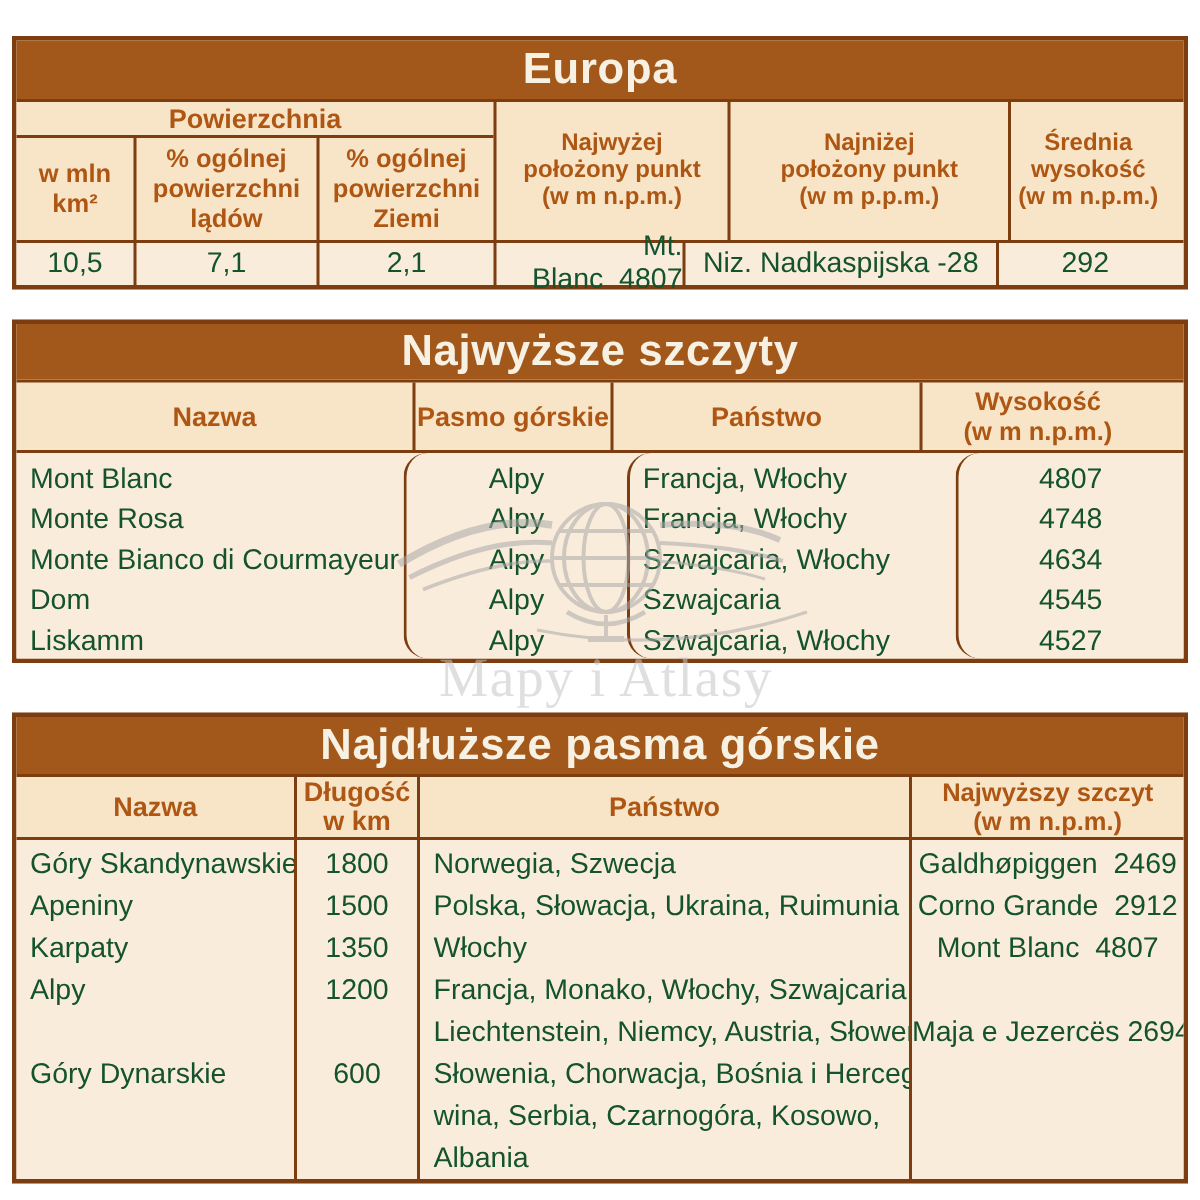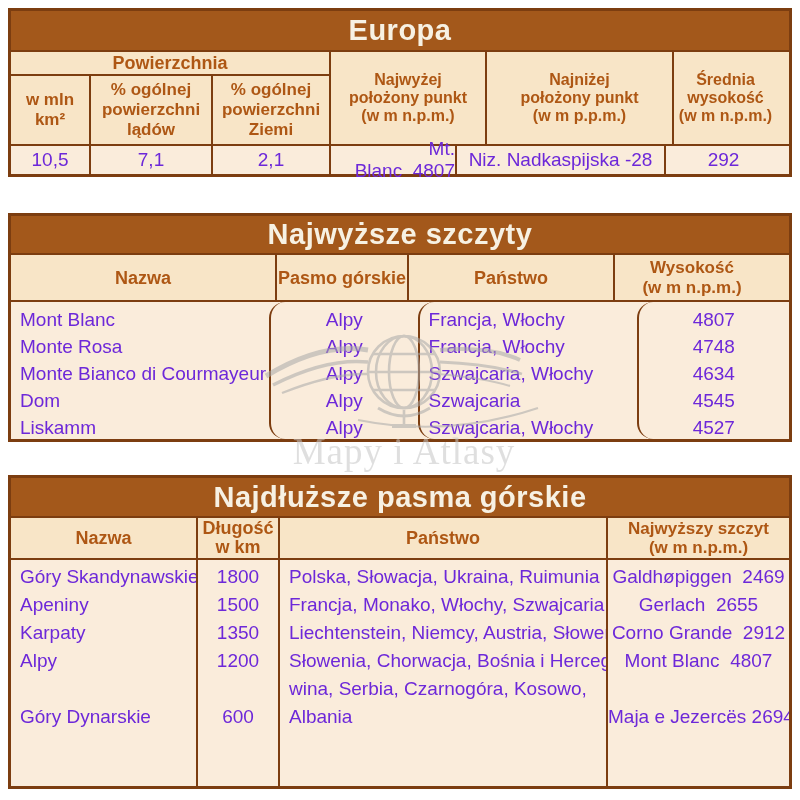--- a/index.html
+++ b/index.html
@@ -5,21 +5,21 @@
   html,body{margin:0;padding:0;background:#ffffff;width:800px;height:800px;overflow:hidden;
     font-family:"Liberation Sans", sans-serif;}
   .page{position:relative;width:800px;height:800px;background:#fff;}
   .tbl{position:absolute;left:8px;width:784px;border:3px solid #7c3d10;background:#faecdb;box-sizing:border-box;}
   .title{background:#a3581b;color:#f7f1e3;font-weight:bold;font-size:29px;text-align:center;
     display:flex;align-items:center;justify-content:center;letter-spacing:.5px;}
   .hdr{display:flex;border-top:2px solid #7c3d10;background:#f8e5c7;color:#ae5714;font-weight:bold;}
   .hcell{display:flex;align-items:center;justify-content:center;text-align:center;box-sizing:border-box;}
   .bl2{border-left:2px solid #7c3d10;}
   .pre{white-space:pre-line;}
-  .body-row{display:flex;border-top:2px solid #7c3d10;background:#faecdb;color:#6d28d9;}
+  .body-row{display:flex;border-top:2px solid #7c3d10;background:#faecdb;color:#14532d;}
   .bcol{box-sizing:border-box;}
   .line{overflow:hidden;white-space:nowrap;}
   .ctr{text-align:center;}
   .lft{text-align:left;}
   
   .t1-title{height:39px;}
   .t1-hdr{height:92px;}
   .t1-left{width:318px;display:flex;flex-direction:column;box-sizing:border-box;}
   .t1-pow{height:24px;display:flex;align-items:center;justify-content:center;font-size:18px;
     border-bottom:2px solid #7c3d10;box-sizing:border-box;}
@@ -42,21 +42,21 @@
   .t3-body .bcol{padding-top:3px;}
   .padl{padding-left:9px;}
   
   .wm{position:absolute;left:238px;top:316px;width:344px;height:164px;z-index:10;pointer-events:none;opacity:.55;}
 </style>
 </head>
 <body>
 
 <div class="page">
 
-  <div class="tbl" style="top:8px;">
+  <div class="tbl" style="top:24px;">
     <div class="title t1-title">Europa</div>
     <div class="hdr t1-hdr">
       <div class="t1-left">
         <div class="t1-pow">Powierzchnia</div>
         <div class="t1-sub">
           <div class="hcell pre" style="width:78px;">w mln
 km²</div>
           <div class="hcell pre bl2" style="width:122px;">% ogólnej
 powierzchni
 lądów</div>
@@ -151,30 +151,31 @@
         <div class="line">1800</div>
         <div class="line">1500</div>
         <div class="line">1350</div>
         <div class="line">1200</div>
         <div class="line"></div>
         <div class="line">600</div>
         <div class="line"></div>
         <div class="line"></div>
       </div>
       <div class="bcol lft padl bl2" style="width:328px;">
+        <div class="line">Norwegia, Szwecja</div>
         <div class="line">Polska, Słowacja, Ukraina, Ruimunia</div>
+        <div class="line">Włochy</div>
         <div class="line">Francja, Monako, Włochy, Szwajcaria,</div>
         <div class="line">Liechtenstein, Niemcy, Austria, Słowenia</div>
         <div class="line">Słowenia, Chorwacja, Bośnia i Hercego-</div>
         <div class="line">wina, Serbia, Czarnogóra, Kosowo,</div>
         <div class="line">Albania</div>
       </div>
       <div class="bcol ctr bl2" style="width:183px;">
         <div class="line">Galdhøpiggen&nbsp;&nbsp;2469</div>
-        <div class="line">Gerlach&nbsp;&nbsp;2655</div>
         <div class="line">Corno Grande&nbsp;&nbsp;2912</div>
         <div class="line">Mont Blanc&nbsp;&nbsp;4807</div>
         <div class="line"></div>
         <div class="line">Maja e Jezercës 2694</div>
         <div class="line"></div>
         <div class="line"></div>
       </div>
     </div>
   </div>
 

